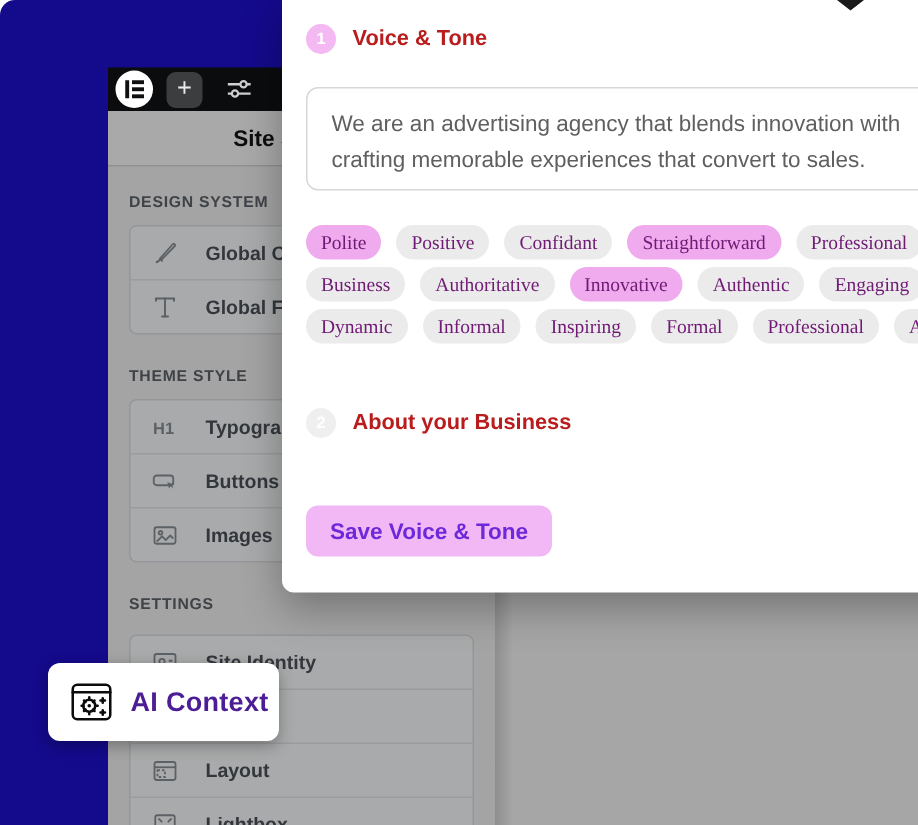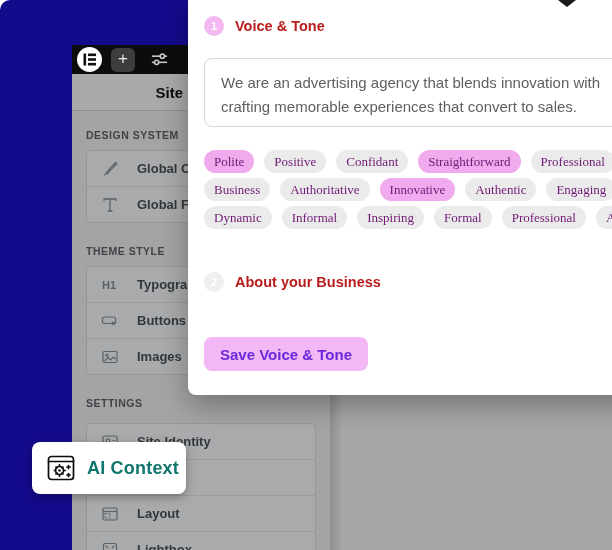--- a/index.html
+++ b/index.html
@@ -23,21 +23,21 @@
   .row .ric{width:20px;height:20px;flex:0 0 auto;color:#5c6166;}
   .row .rlabel{font-size:13px;font-weight:600;color:#33373c;}
   .settings-card{margin-top:14px;}
 
   
   .canvas{position:absolute;left:330px;top:74px;right:0;bottom:0;background:#a6a6a6;}
   .canvas:before{content:"";position:absolute;left:0;top:0;bottom:0;width:12px;background:linear-gradient(90deg,#8e8e8e,#a6a6a6);}
 
   
   .ai-badge{position:absolute;left:32px;top:442px;width:154px;height:52px;background:#fff;border-radius:8px;box-shadow:0 3px 10px rgba(0,0,0,.3);display:flex;align-items:center;gap:11px;padding-left:14px;box-sizing:border-box;z-index:6;}
-  .ai-badge .txt{font-size:18px;font-weight:700;color:#0f766e;letter-spacing:.2px;text-align:center;}
+  .ai-badge .txt{font-size:18px;font-weight:700;color:#4c1d95;letter-spacing:.2px;text-align:center;}
 
   
   .modal{position:absolute;left:188px;top:0;width:520px;height:395px;background:#fff;border-radius:0 0 8px 8px;box-shadow:0 10px 28px rgba(0,0,0,.3);box-sizing:border-box;padding:16px 0 0 16px;z-index:5;overflow:hidden;}
   .step{display:flex;align-items:center;gap:11px;}
   .step-circle{width:20px;height:20px;border-radius:50%;display:flex;align-items:center;justify-content:center;font-size:11px;font-weight:700;color:#fff;flex:0 0 auto;}
   .step1 .step-circle{background:#f4b8f2;}
   .step2 .step-circle{background:#efefef;}
   .step-title{font-size:14.5px;font-weight:700;color:#b91c1c;}
   .tone-box{margin-top:22px;width:478px;height:69px;border:1px solid #d7d7d7;border-radius:8px;box-sizing:border-box;padding:12px 16px;font-size:15px;color:#5f5f5f;line-height:24px;overflow:hidden;}
   .tone-box div{white-space:nowrap;}

